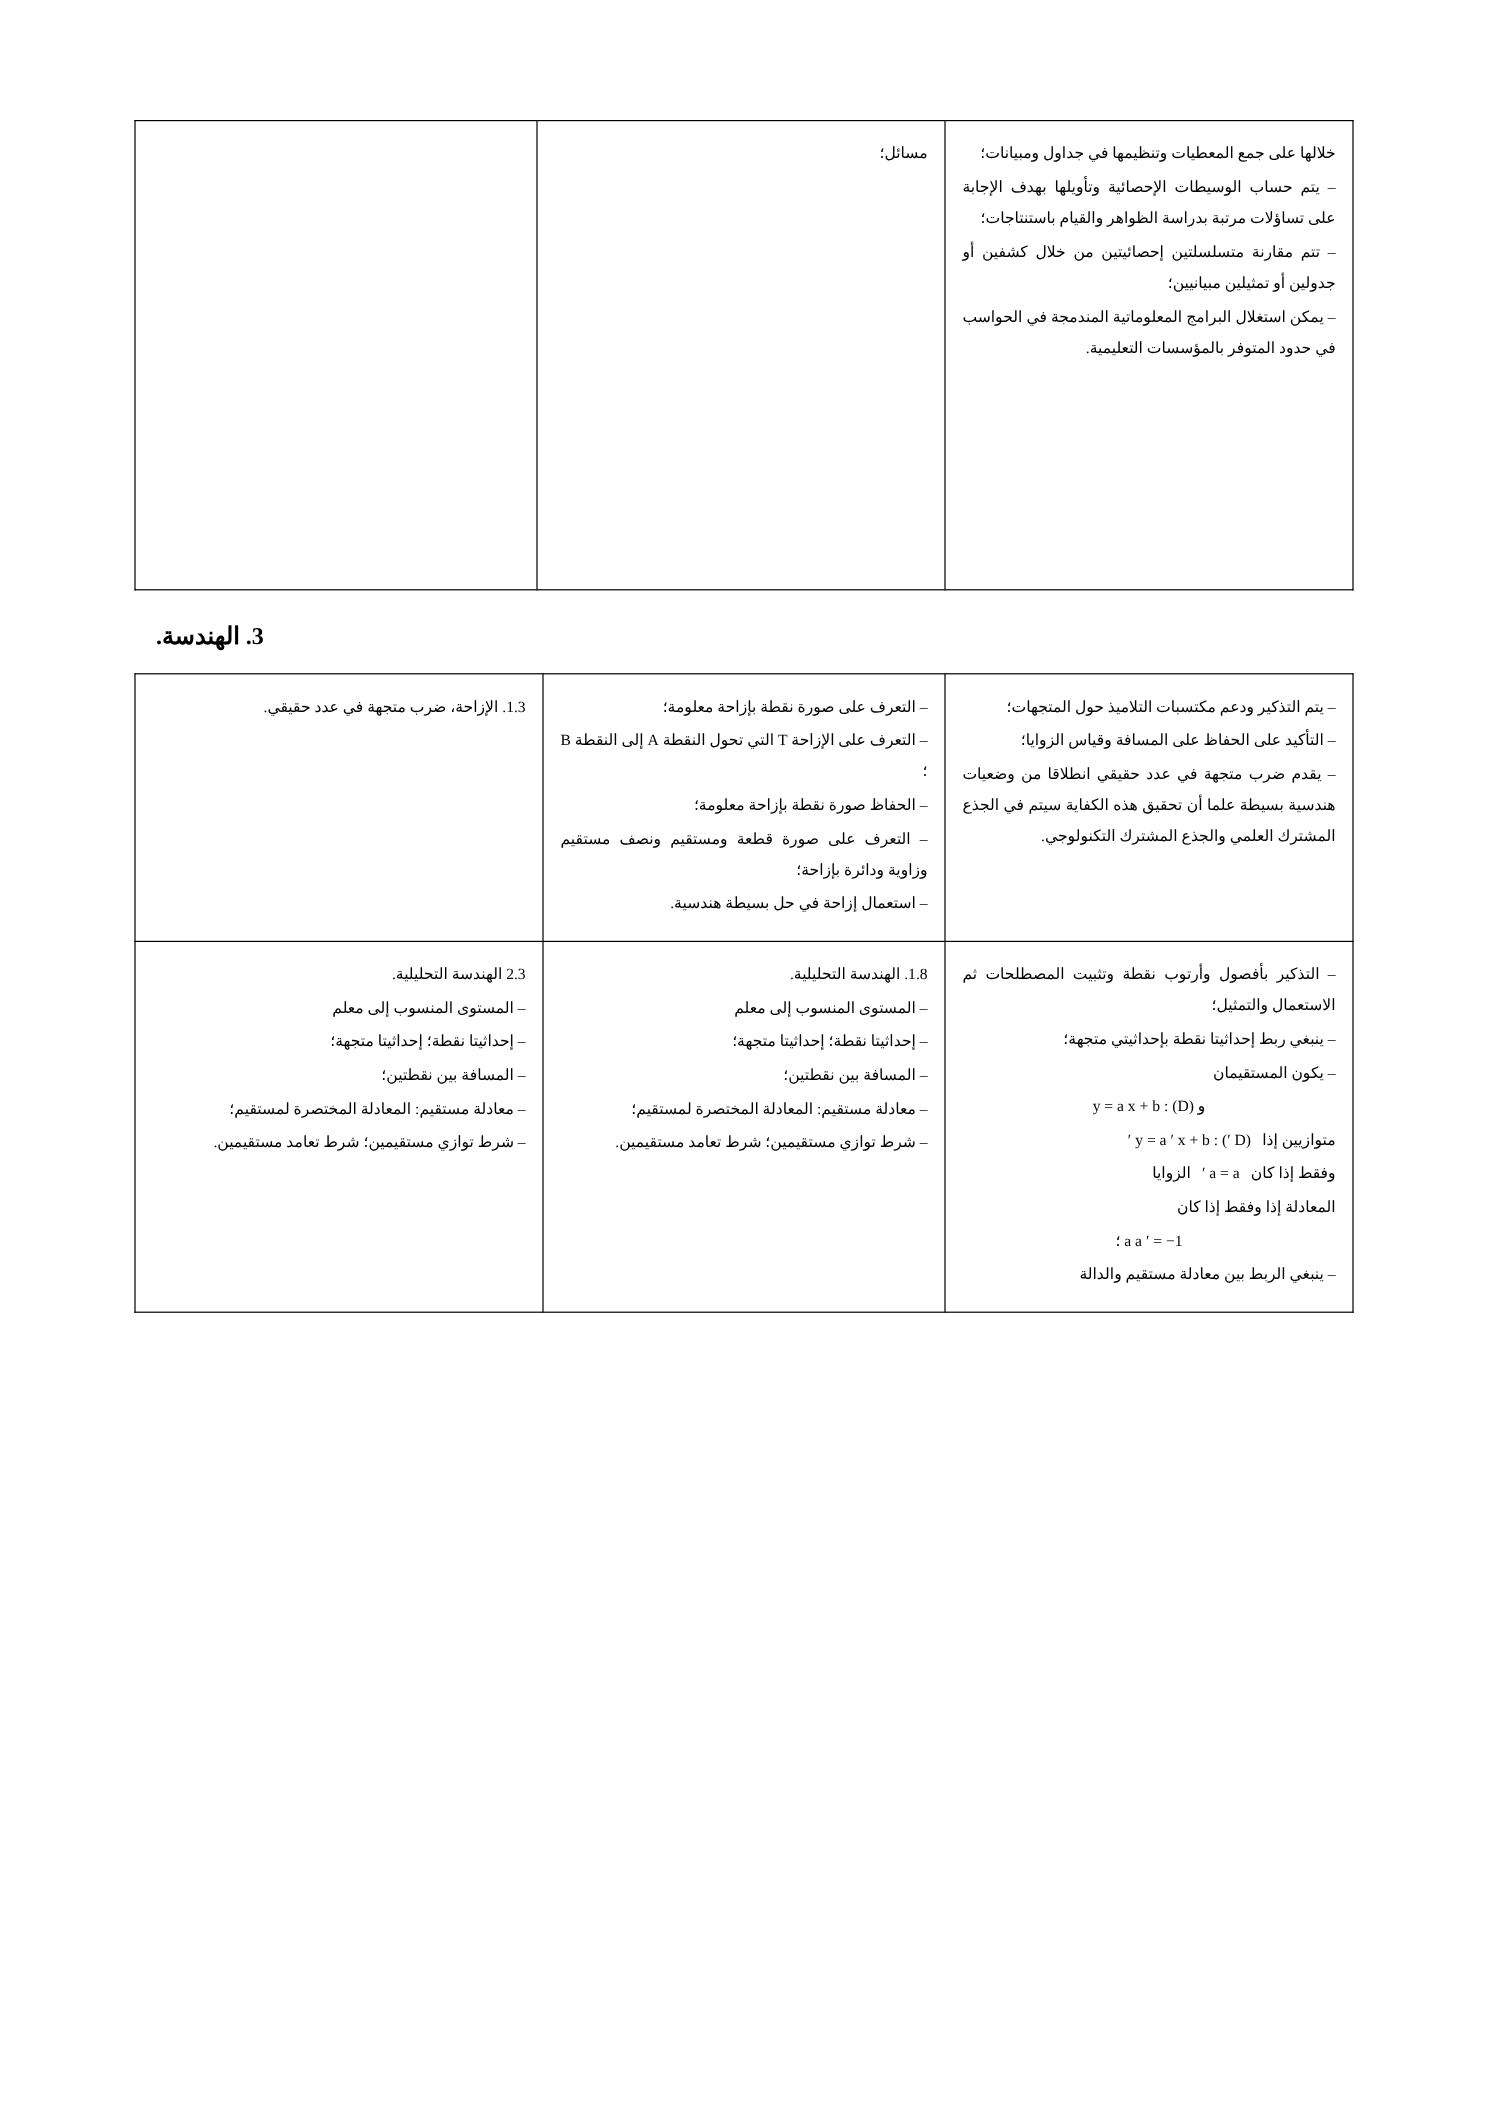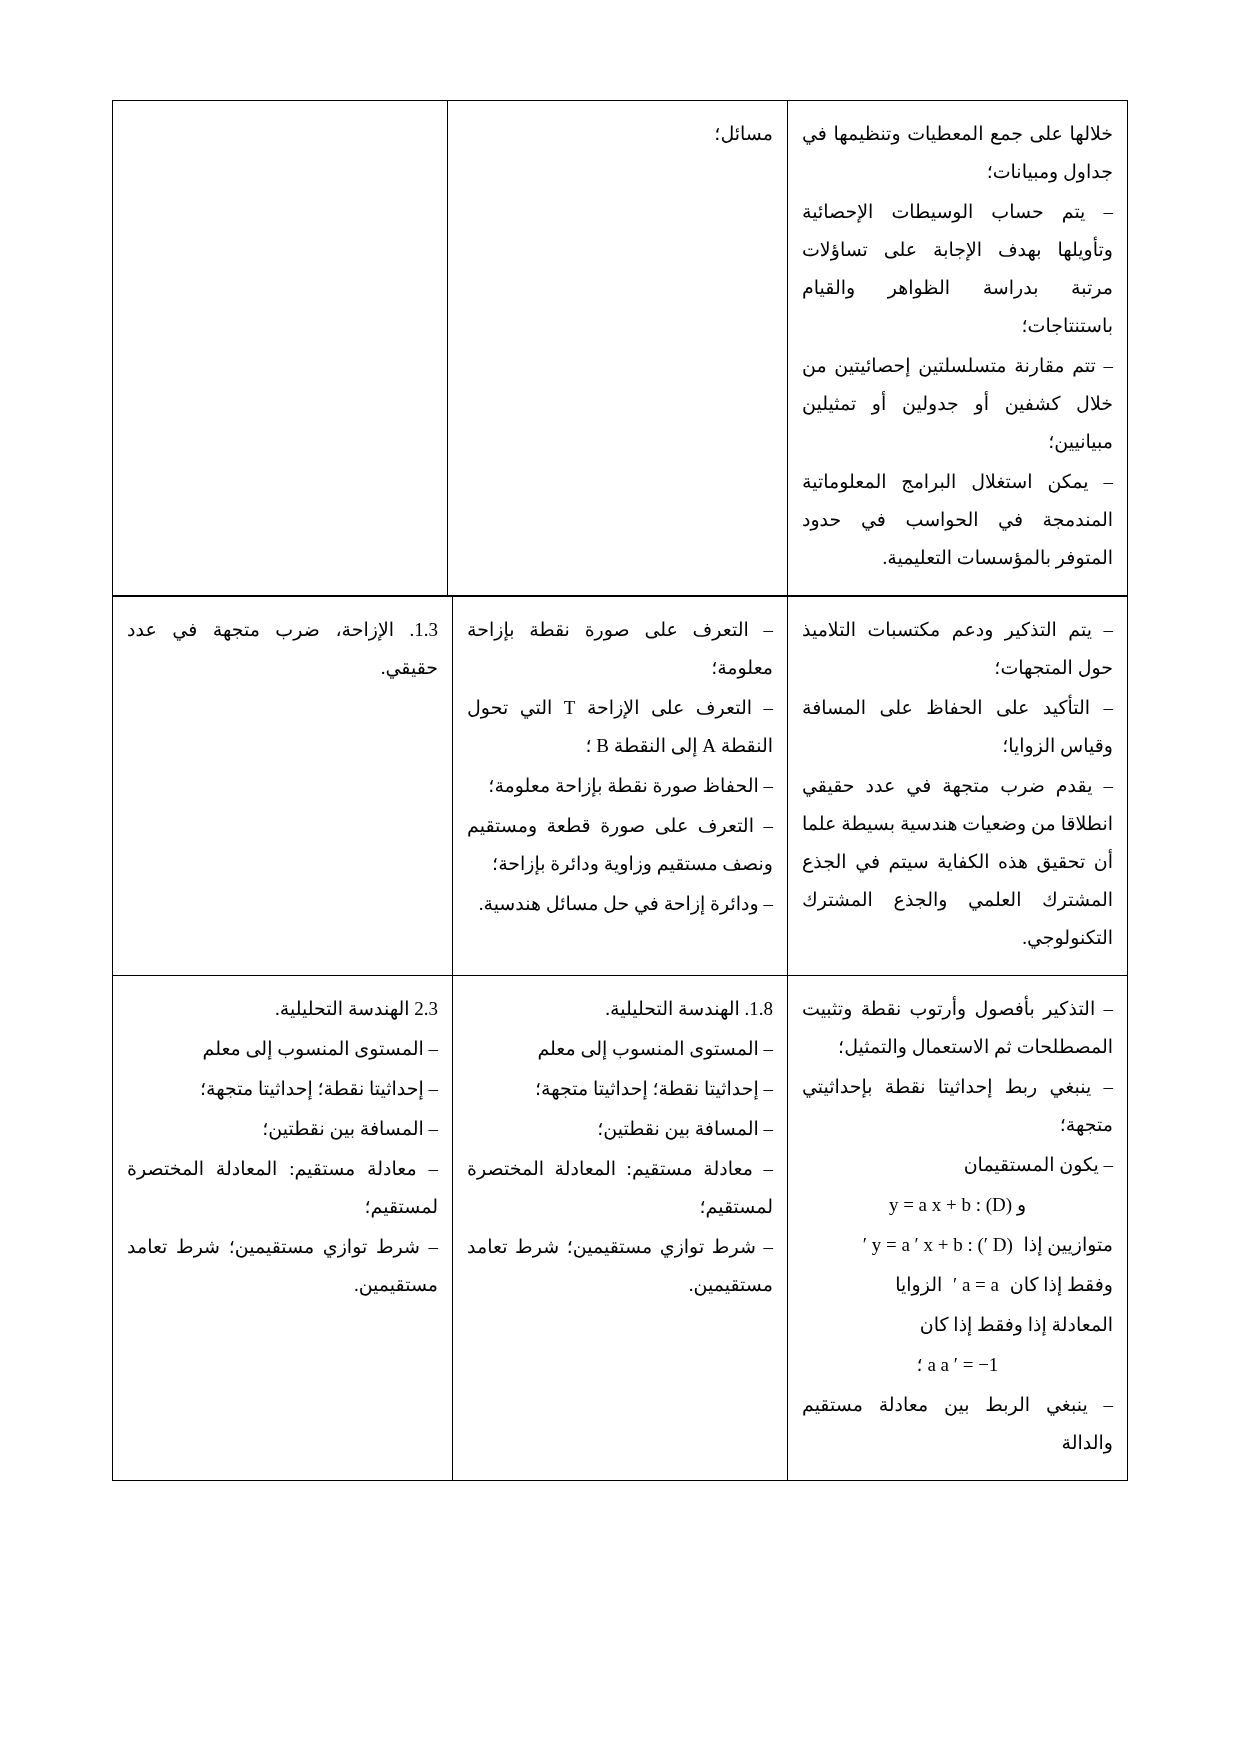--- a/index.html
+++ b/index.html
@@ -24,21 +24,21 @@
 
   table.doc-table {
     border-collapse: collapse;
     width: 100%;
     table-layout: fixed;
   }
   table.doc-table td {
     border: 1.5px solid #000000;
     vertical-align: top;
     padding: 14px 14px 16px 14px;
-    font-size: 19px;
+    font-size: 13px;
     line-height: 2.0;
     text-align: right;
   }
 
   
   table.t1 { margin-top: 0; }
   table.t1 col.c1 { width: 33.5%; }
   table.t1 col.c2 { width: 33.5%; }
   table.t1 col.c3 { width: 33.0%; }
 
@@ -103,20 +103,24 @@
             <p>مسائل؛</p>
           </div>
         </td>
         <td>
           <div class="cell-lines empty-cell"></div>
         </td>
       </tr>
     </tbody>
   </table>
 
+  <div class="section-heading">
+    <span class="num">3.</span>
+    <span>الهندسة.</span>
+  </div>
 
   <table class="doc-table t2">
     <colgroup>
         <col class="c1">
         <col class="c2">
         <col class="c3">
       </colgroup>
     <tbody>
       <tr>
         <td>
@@ -125,21 +129,21 @@
             <p class="just">– التأكيد على الحفاظ على المسافة وقياس الزوايا؛</p>
             <p class="just">– يقدم ضرب متجهة في عدد حقيقي انطلاقا من وضعيات هندسية بسيطة علما أن تحقيق هذه الكفاية سيتم في الجذع المشترك العلمي والجذع المشترك التكنولوجي.</p>
           </div>
         </td>
         <td>
           <div class="cell-lines">
             <p class="just">– التعرف على صورة نقطة بإزاحة معلومة؛</p>
             <p class="just">– التعرف على الإزاحة   T   التي تحول النقطة  A  إلى النقطة  B  ؛</p>
             <p class="just">– الحفاظ صورة نقطة  بإزاحة معلومة؛</p>
             <p class="just">– التعرف على صورة قطعة ومستقيم ونصف مستقيم وزاوية ودائرة بإزاحة؛</p>
-            <p class="just">– ودائرة إزاحة في حل مسائل هندسية.</p>
+            <p class="just">– استعمال إزاحة في حل بسيطة هندسية.</p>
           </div>
         </td>
         <td>
           <div class="cell-lines">
             <p class="just">1.3. الإزاحة، ضرب متجهة في عدد حقيقي.</p>
           </div>
         </td>
       </tr>
       <tr>
         <td>

